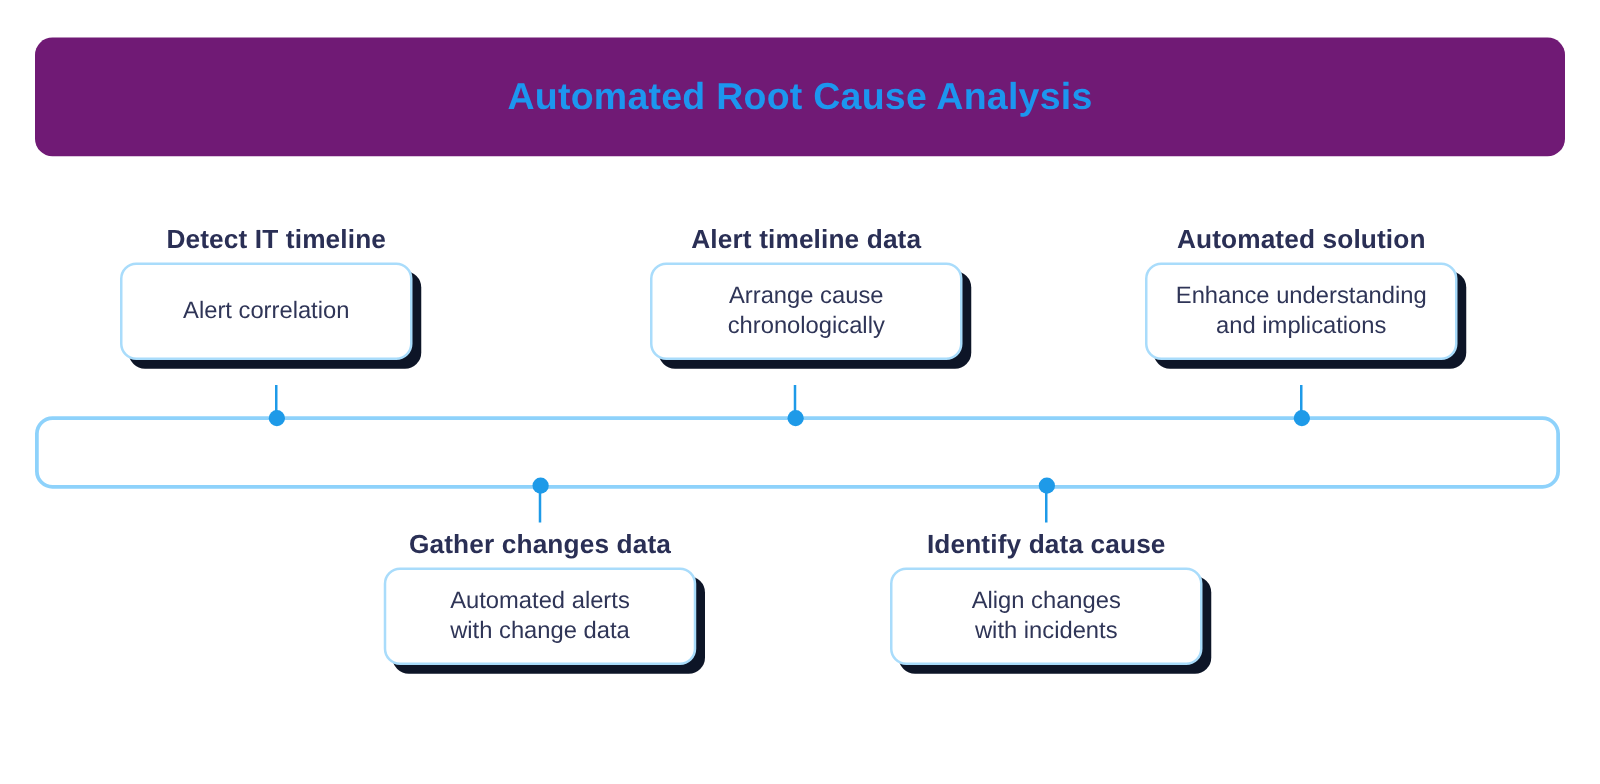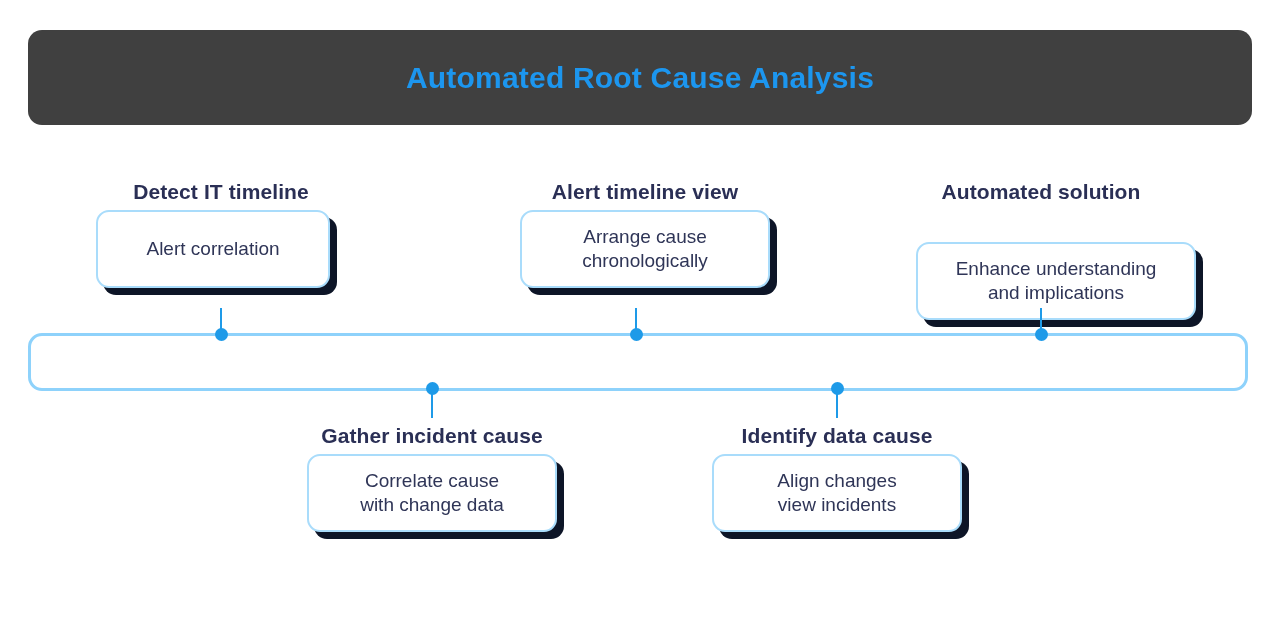--- a/index.html
+++ b/index.html
@@ -20,21 +20,21 @@
     overflow: hidden;
   }
 
   
   .banner {
     position: absolute;
     left: 28px;
     top: 30px;
     width: 1224px;
     height: 95px;
-    background: #404040;
+    background: #701a75;
     border-radius: 14px;
     display: flex;
     align-items: center;
     justify-content: center;
   }
   .banner-title {
     font-size: 30px;
     font-weight: bold;
     color: #1c96ef;
     letter-spacing: 0.2px;
@@ -128,52 +128,52 @@
   <div class="node g-top" style="left:96px; top:180px; width:250px;">
     <div class="node-label">Detect IT timeline</div>
     <div class="card" style="left:0px; width:234px; height:78px;">
       <span class="card-text">Alert correlation</span>
     </div>
   </div>
   <div class="connector-line" style="left:220px; top:308px; height:28px;"></div>
   <div class="connector-dot" style="left:215px; top:328px;"></div>
 
   <div class="node g-top" style="left:520px; top:180px; width:250px;">
-    <div class="node-label">Alert timeline view</div>
+    <div class="node-label">Alert timeline data</div>
     <div class="card" style="left:0px; width:250px; height:78px;">
       <span class="card-text">Arrange cause
 chronologically</span>
     </div>
   </div>
   <div class="connector-line" style="left:635px; top:308px; height:28px;"></div>
   <div class="connector-dot" style="left:630px; top:328px;"></div>
 
   <div class="node g-top" style="left:916px; top:180px; width:250px;">
     <div class="node-label">Automated solution</div>
-    <div class="card" style="left:0px; width:280px; height:78px;margin-top:32px;">
+    <div class="card" style="left:0px; width:250px; height:78px;">
       <span class="card-text">Enhance understanding
 and implications</span>
     </div>
   </div>
   <div class="connector-line" style="left:1040px; top:308px; height:28px;"></div>
   <div class="connector-dot" style="left:1035px; top:328px;"></div>
 
   <div class="connector-dot" style="left:426px; top:382px;"></div>
   <div class="connector-line" style="left:431px; top:390px; height:28px;"></div>
   <div class="node g-bot" style="left:307px; top:424px; width:250px;">
-    <div class="node-label">Gather incident cause</div>
+    <div class="node-label">Gather changes data</div>
     <div class="card" style="left:0px; width:250px; height:78px;">
-      <span class="card-text">Correlate cause
+      <span class="card-text">Automated alerts
 with change data</span>
     </div>
   </div>
 
   <div class="connector-dot" style="left:831px; top:382px;"></div>
   <div class="connector-line" style="left:836px; top:390px; height:28px;"></div>
   <div class="node g-bot" style="left:712px; top:424px; width:250px;">
     <div class="node-label">Identify data cause</div>
     <div class="card" style="left:0px; width:250px; height:78px;">
       <span class="card-text">Align changes
-view incidents</span>
+with incidents</span>
     </div>
   </div>
 
 </div>
 
 </body></html>

